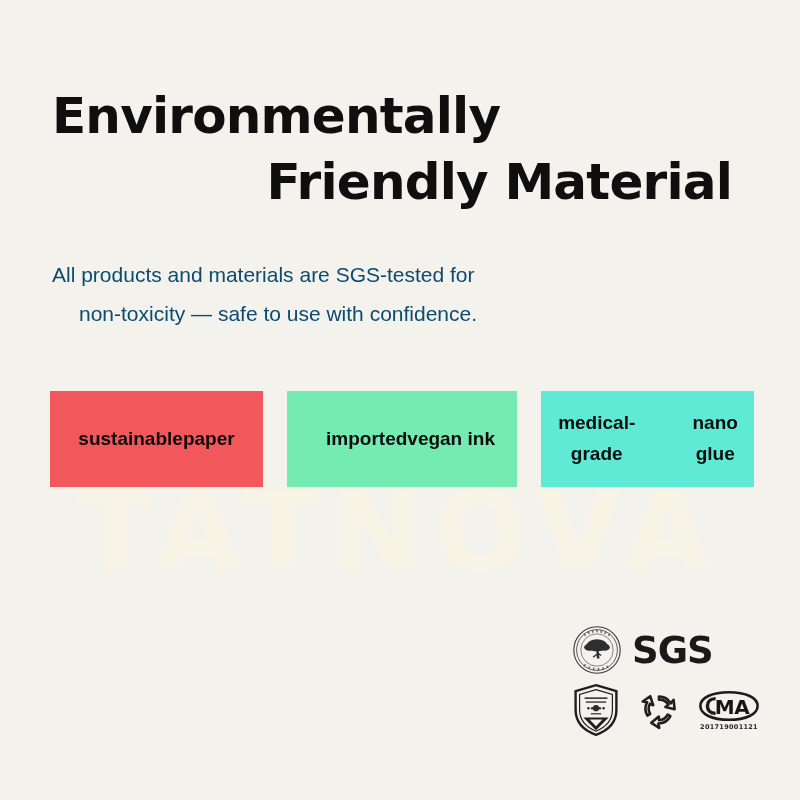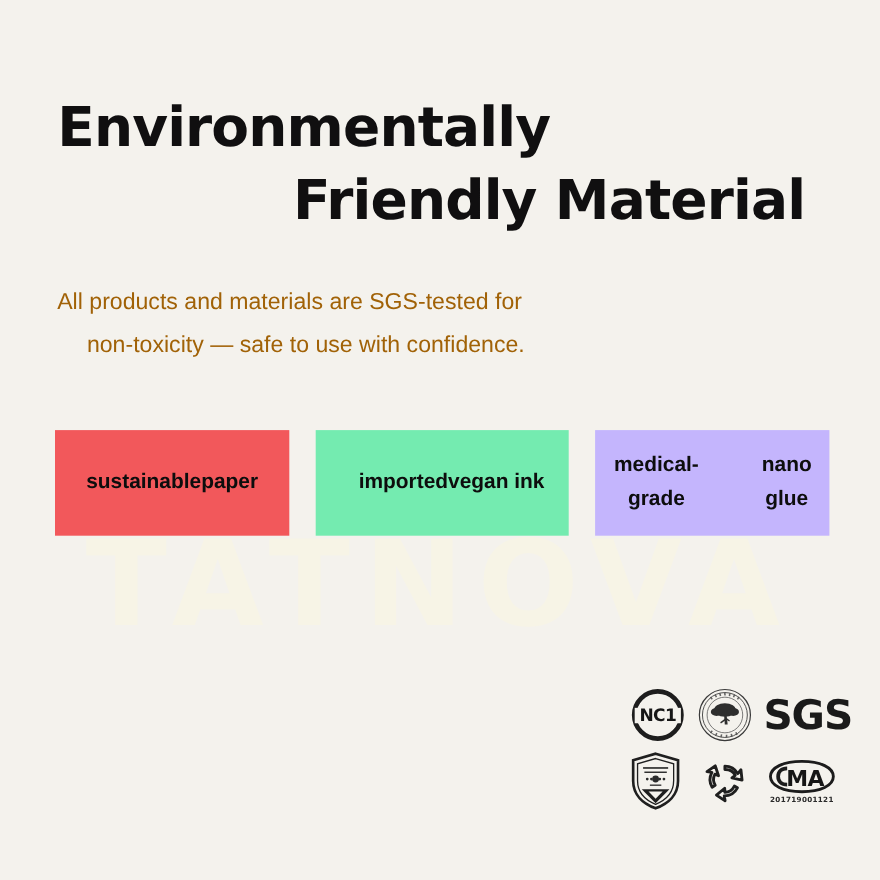--- a/index.html
+++ b/index.html
@@ -141,51 +141,44 @@
 
 <div id="page">
 
   <div class="watermark" style="color: rgb(247, 244, 230);">TATNOVA</div>
 
   <h1 class="headline" style="color: rgb(16, 15, 16);">
     <span class="l1">Environmentally</span>
     <span class="l2">Friendly Material</span>
   </h1>
 
-  <p class="subcopy" style="color: #a16207;">
+  <p class="subcopy" style="color: #0c4a6e;">
     <span class="l1">All products and materials are SGS-tested for</span>
     <span class="l2">non-toxicity — safe to use with confidence.</span>
   </p>
 
   <div class="chips">
     <div class="chip" style="background: rgb(242, 88, 91);">
       <span>sustainable</span>
       <span>paper</span>
     </div>
     <div class="chip" style="background: rgb(116, 235, 176); padding-left: 17px;">
       <span>imported</span>
       <span>vegan ink</span>
     </div>
-    <div class="chip" style="background: #c4b5fd; gap: 24px;">
+    <div class="chip" style="background: #5eead4; gap: 24px;">
       <span>medical-grade</span>
       <span>nano glue</span>
     </div>
   </div>
 
   <div class="certs">
 
     <div class="cert-row row1">
 
-      <div class="cert">
-        <svg width="52" height="52" viewBox="0 0 52 52" aria-hidden="true">
-          <path d="M26 4.5a21.5 21.5 0 1 1 0 43 21.5 21.5 0 0 1 0-43z" fill="none" stroke="#1d1d1d" stroke-width="4.2"></path>
-          <rect x="5" y="19.5" width="42" height="14" fill="#f4f2ed"></rect>
-          <text x="26" y="31.6" text-anchor="middle" font-family="DejaVu Sans, sans-serif" font-weight="700" font-size="15.5" fill="#161616" letter-spacing="-0.6">NC1</text>
-        </svg>
-      </div>
 
       <div class="cert">
         <svg width="50" height="50" viewBox="0 0 50 50" aria-hidden="true">
           <circle cx="25" cy="25" r="23.2" fill="none" stroke="#3a3a3a" stroke-width="1.1"></circle>
           <circle cx="25" cy="25" r="20.4" fill="none" stroke="#3a3a3a" stroke-width="0.8"></circle>
           <circle cx="25" cy="25" r="16.2" fill="none" stroke="#555" stroke-width="0.7"></circle>
           <g fill="#2e2e2e">
             <ellipse cx="25" cy="20.4" rx="10.2" ry="6.1"></ellipse>
             <ellipse cx="17.4" cy="22.2" rx="5.2" ry="3.6"></ellipse>
             <ellipse cx="32.6" cy="22.2" rx="5.2" ry="3.6"></ellipse>

